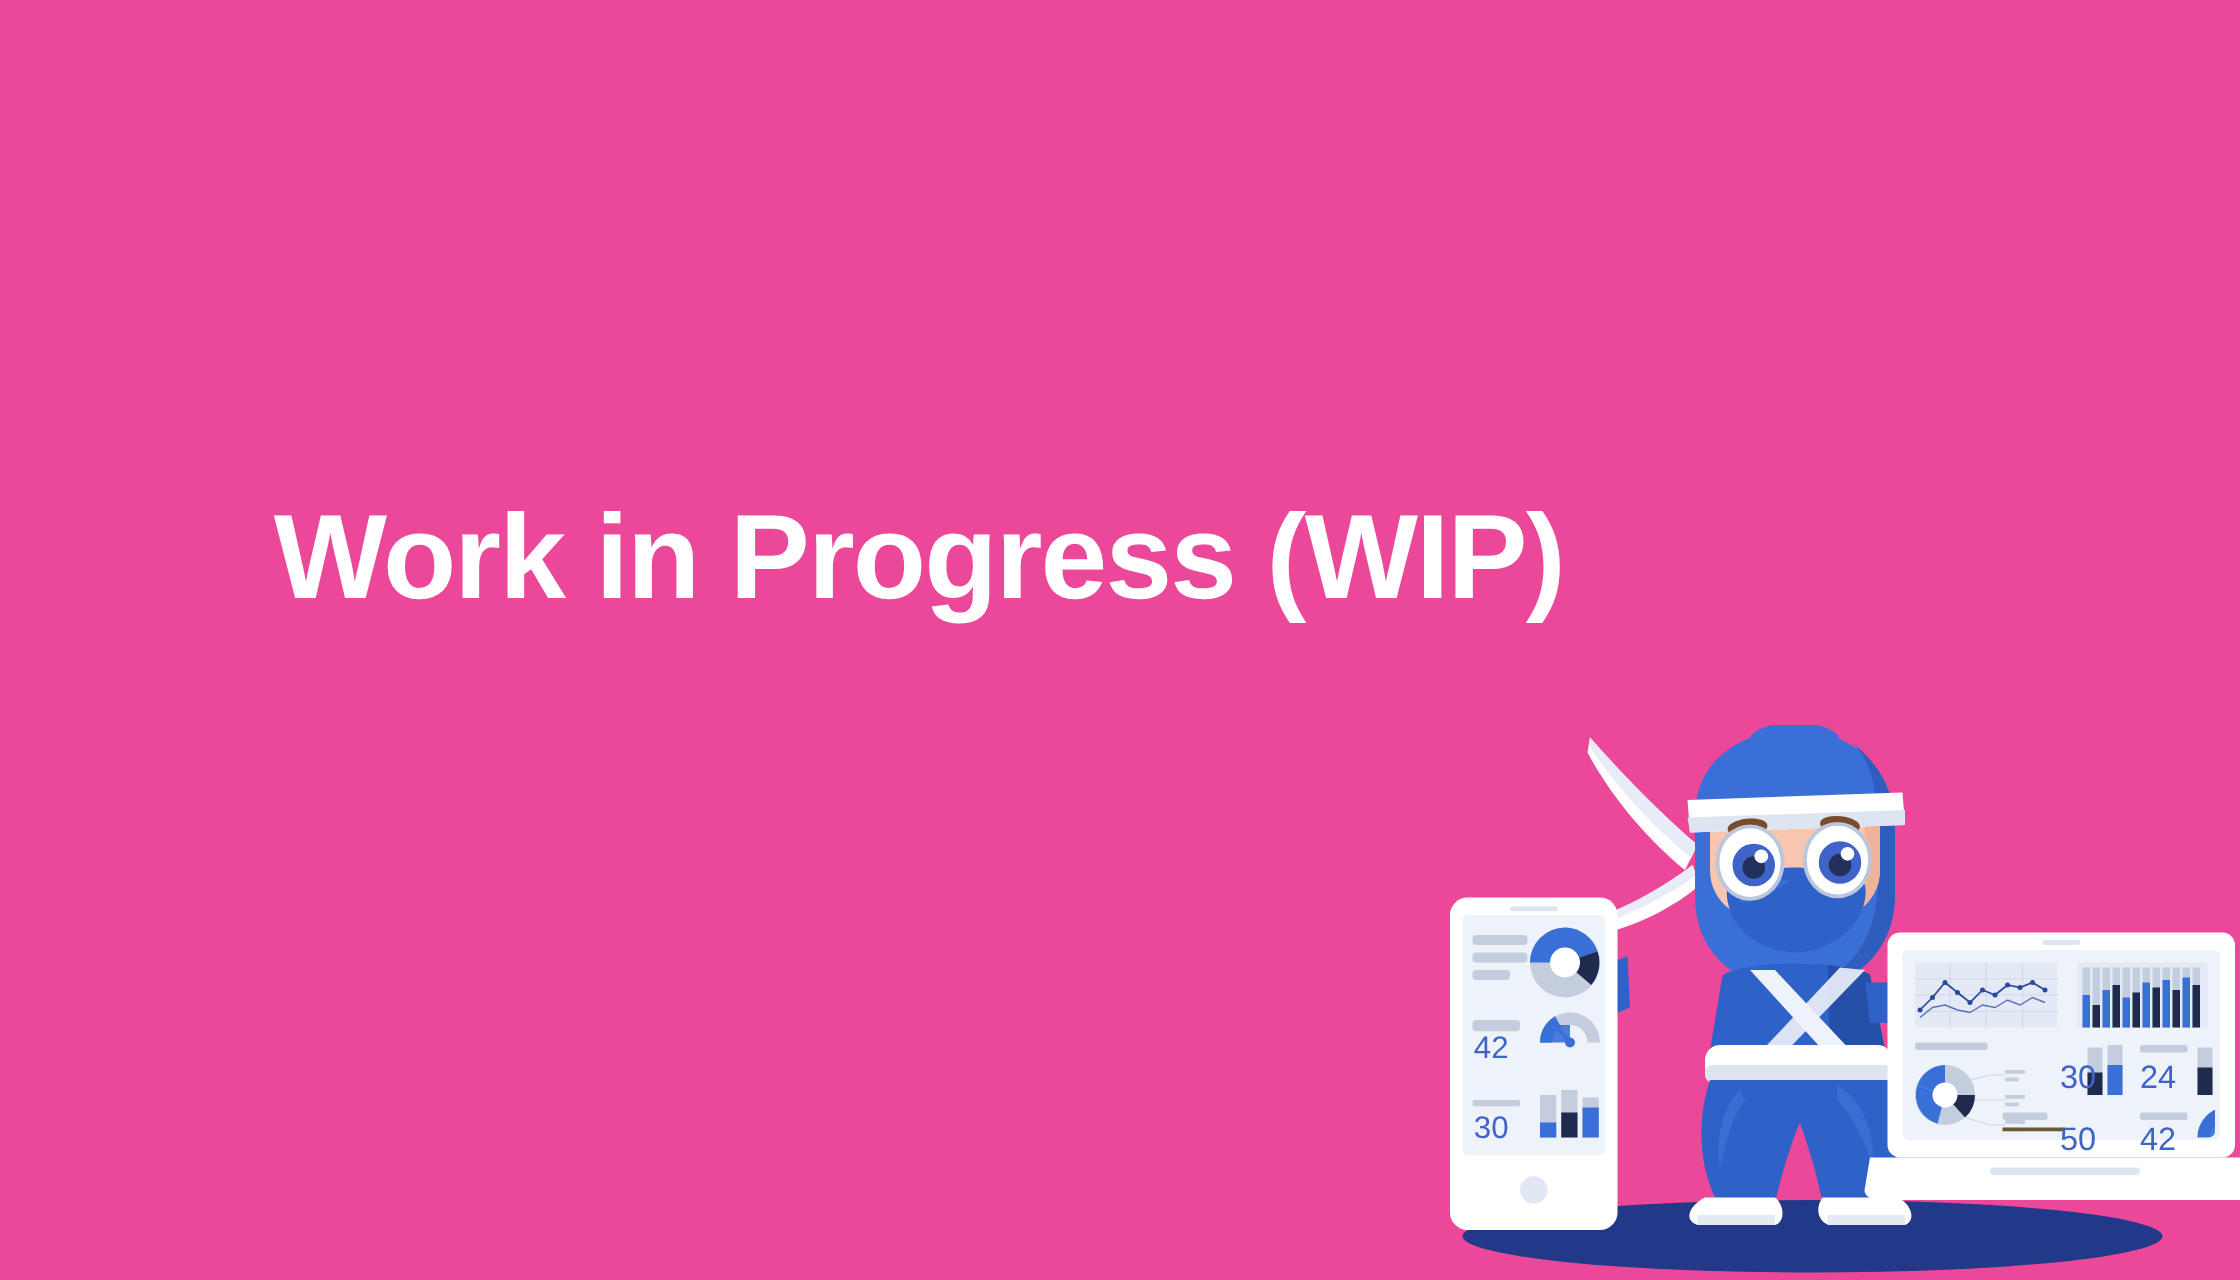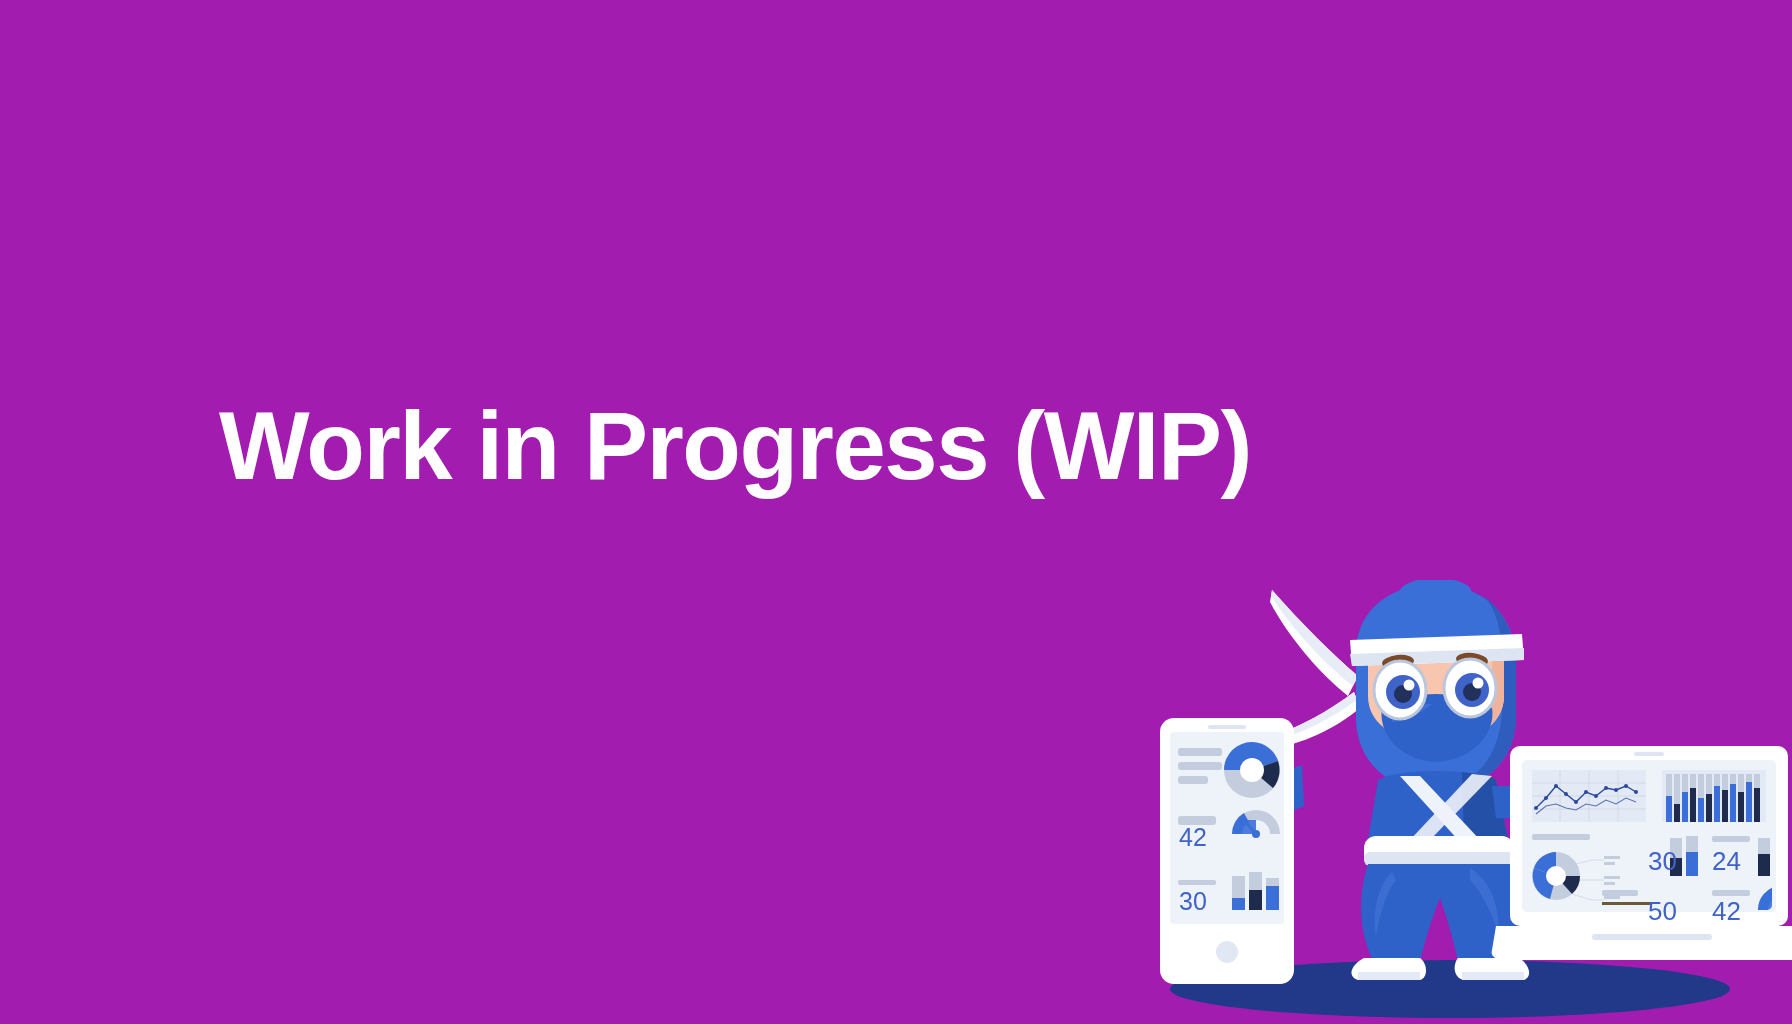--- a/index.html
+++ b/index.html
@@ -48,21 +48,21 @@
     position:absolute;
     left:1170px; top:960px;
     width:560px; height:58px;
     border-radius:50%;
     background:#22398a;
   }
 </style>
 </head>
 <body style="background: rgb(31, 53, 128);">
 
-<div id="stage" style="background: #a21caf;">
+<div id="stage" style="background: #ec4899;">
 
   <div id="floor-shadow"></div>
 
   <div id="title-wrap">
     <h1 id="page-title" style="color: rgb(255, 255, 255);">Work in Progress (WIP)</h1>
   </div>
 
   <div id="illustration">
     <svg viewBox="0 0 652 444" xmlns="http://www.w3.org/2000/svg">
       <defs>

